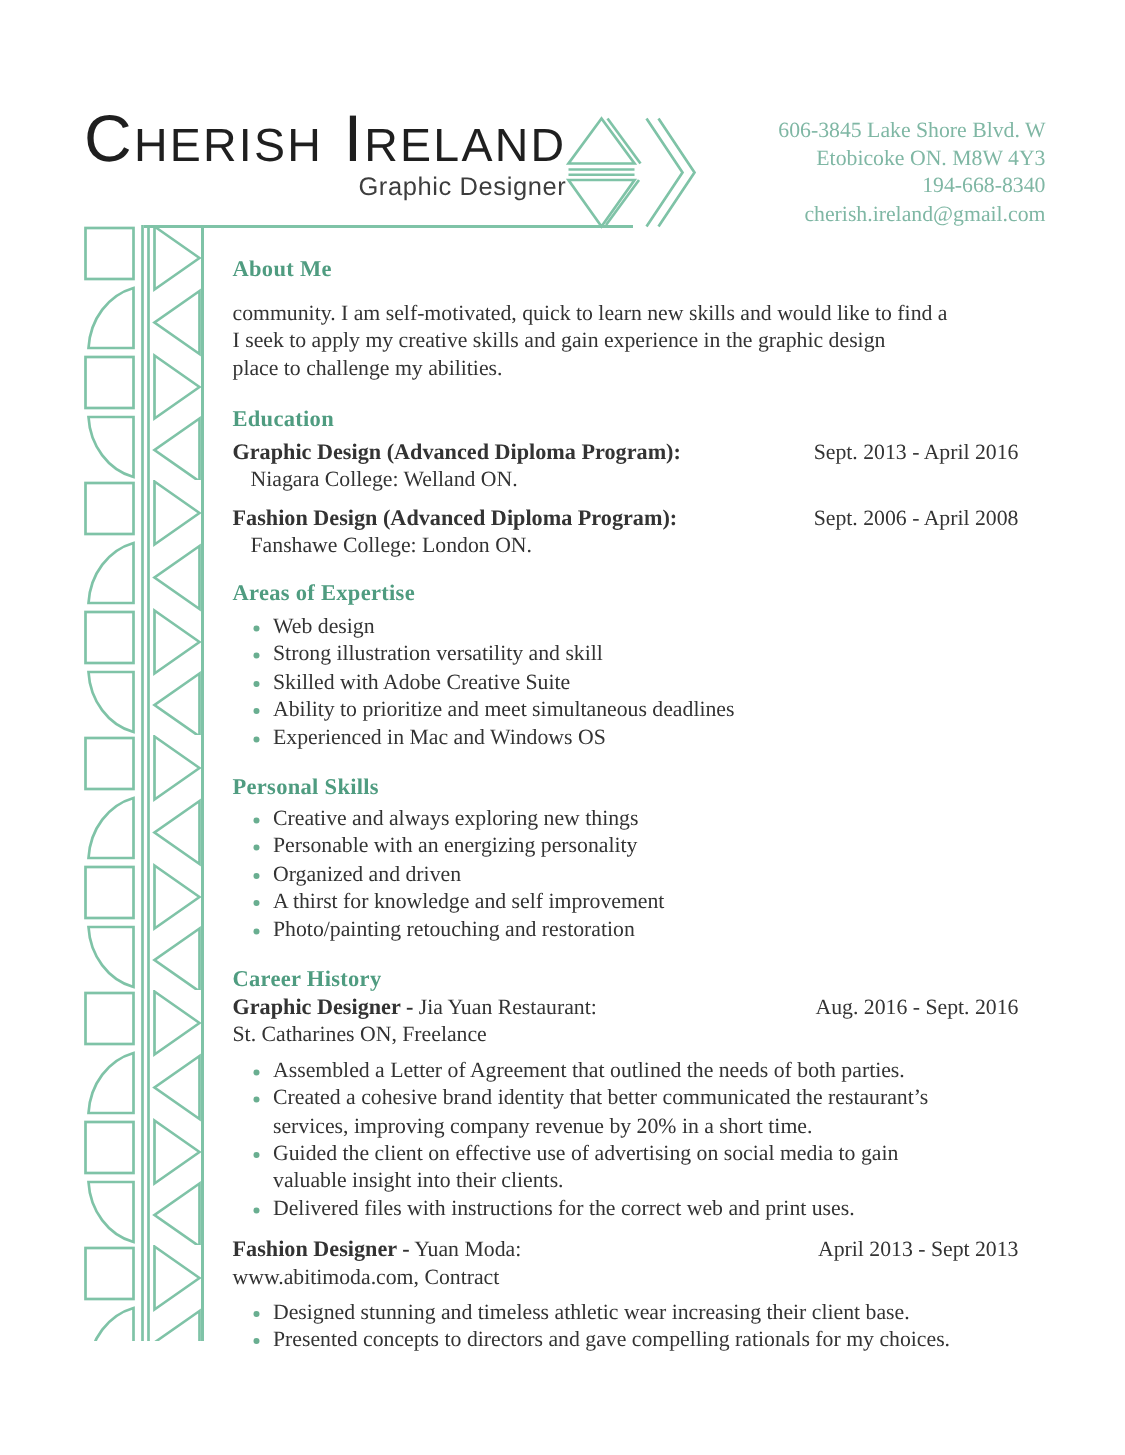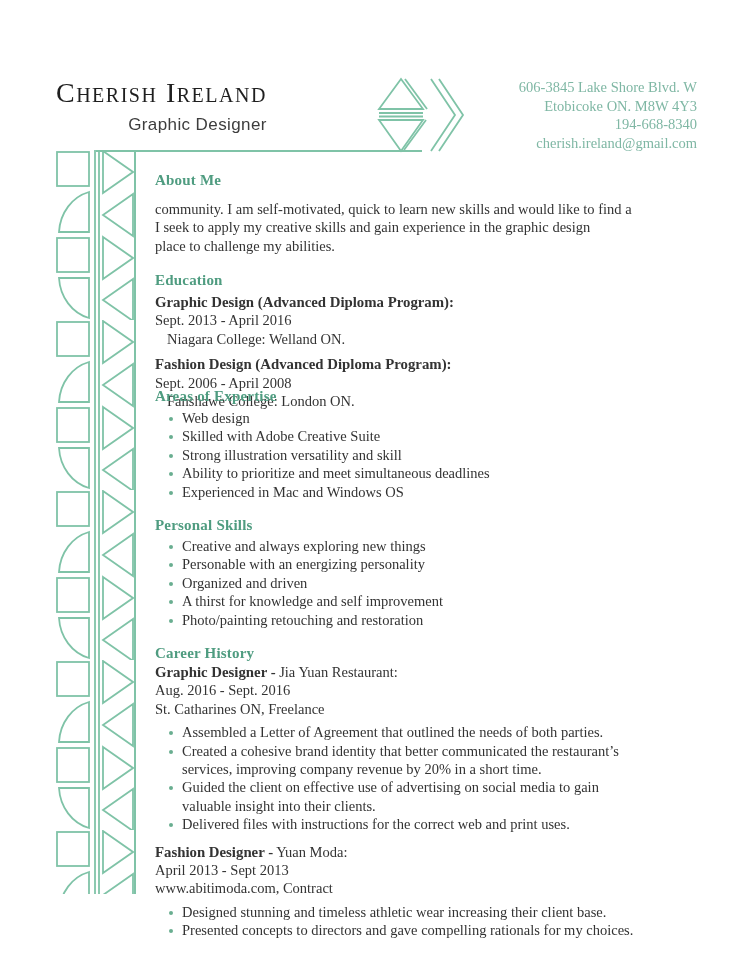--- a/index.html
+++ b/index.html
@@ -11,22 +11,22 @@
   }
   html,body{margin:0;padding:0;background:#e8e8e8;}
   .page{
     position:relative;width:750px;height:970px;background:#ffffff;
     overflow:hidden;margin:0 auto;
     font-family:"Liberation Serif",serif;color:var(--text);
   }
   
   .name-block{position:absolute;left:56px;top:74px;text-align:right;}
   .person-name{
-    font-family:Liberation Serif, serif;font-variant:small-caps;
-    font-size:28px;letter-spacing:1.5px;color:var(--name);line-height:38px;white-space:nowrap;
+    font-family:Liberation Sans, sans-serif;font-variant:small-caps;
+    font-size:44px;letter-spacing:1.5px;color:var(--name);line-height:38px;white-space:nowrap;
   }
   .job-title{
     font-family:"Liberation Sans",sans-serif;font-size:17px;color:#3d3d3d;
     letter-spacing:.4px;margin-top:3px;
   }
   .logo{position:absolute;left:374px;top:77px;color:var(--accent);}
   .contact{
     position:absolute;right:53px;top:78px;text-align:right;
     color:var(--contact);font-size:14.5px;line-height:18.5px;white-space:nowrap;
   }
@@ -42,21 +42,21 @@
   .sec-skills{top:517px;}
   .sec-career{top:645px;}
   .sec-heading{
     color:var(--heading);font-weight:bold;font-size:15px;line-height:16px;
     letter-spacing:.2px;
   }
   .body-lines{margin-top:12px;}
   .body-lines div{font-size:14.5px;line-height:18.4px;white-space:nowrap;}
   .entry{margin-top:5px;}
   .entry + .entry{margin-top:7px;}
-  .entry-head{display:flex;justify-content:space-between;align-items:baseline;flex-direction:column;}
+  .entry-head{display:flex;justify-content:space-between;align-items:baseline;}
   .entry-title{font-size:14.8px;font-weight:bold;white-space:nowrap;line-height:18.4px;}
   .entry-title .plain{font-weight:normal;font-size:14.5px;text-align:center;}
   .entry-dates{font-size:14.5px;font-weight:normal;white-space:nowrap;line-height:18.4px;}
   .entry-sub{font-size:14.5px;line-height:18.4px;white-space:nowrap;}
   .entry-sub.indented{padding-left:12px;}
   .bullets{margin-top:5px;}
   .bullets.tight{margin-top:4px;}
   .bullet{display:flex;}
   .bullet .dot{
     width:4px;height:4px;border-radius:50%;background:#69ae90;
@@ -151,27 +151,27 @@
     <div class="bullets" id="expertise-list">
         <div class="bullet">
           <span class="dot"></span>
           <div class="lines">
             <div>Web design</div>
           </div>
         </div>
         <div class="bullet">
           <span class="dot"></span>
           <div class="lines">
+            <div>Strong illustration versatility and skill</div>
+          </div>
+        </div>
+        <div class="bullet">
+          <span class="dot"></span>
+          <div class="lines">
             <div>Skilled with Adobe Creative Suite</div>
-          </div>
-        </div>
-        <div class="bullet">
-          <span class="dot"></span>
-          <div class="lines">
-            <div>Strong illustration versatility and skill</div>
           </div>
         </div>
         <div class="bullet">
           <span class="dot"></span>
           <div class="lines">
             <div>Ability to prioritize and meet simultaneous deadlines</div>
           </div>
         </div>
         <div class="bullet">
           <span class="dot"></span>

